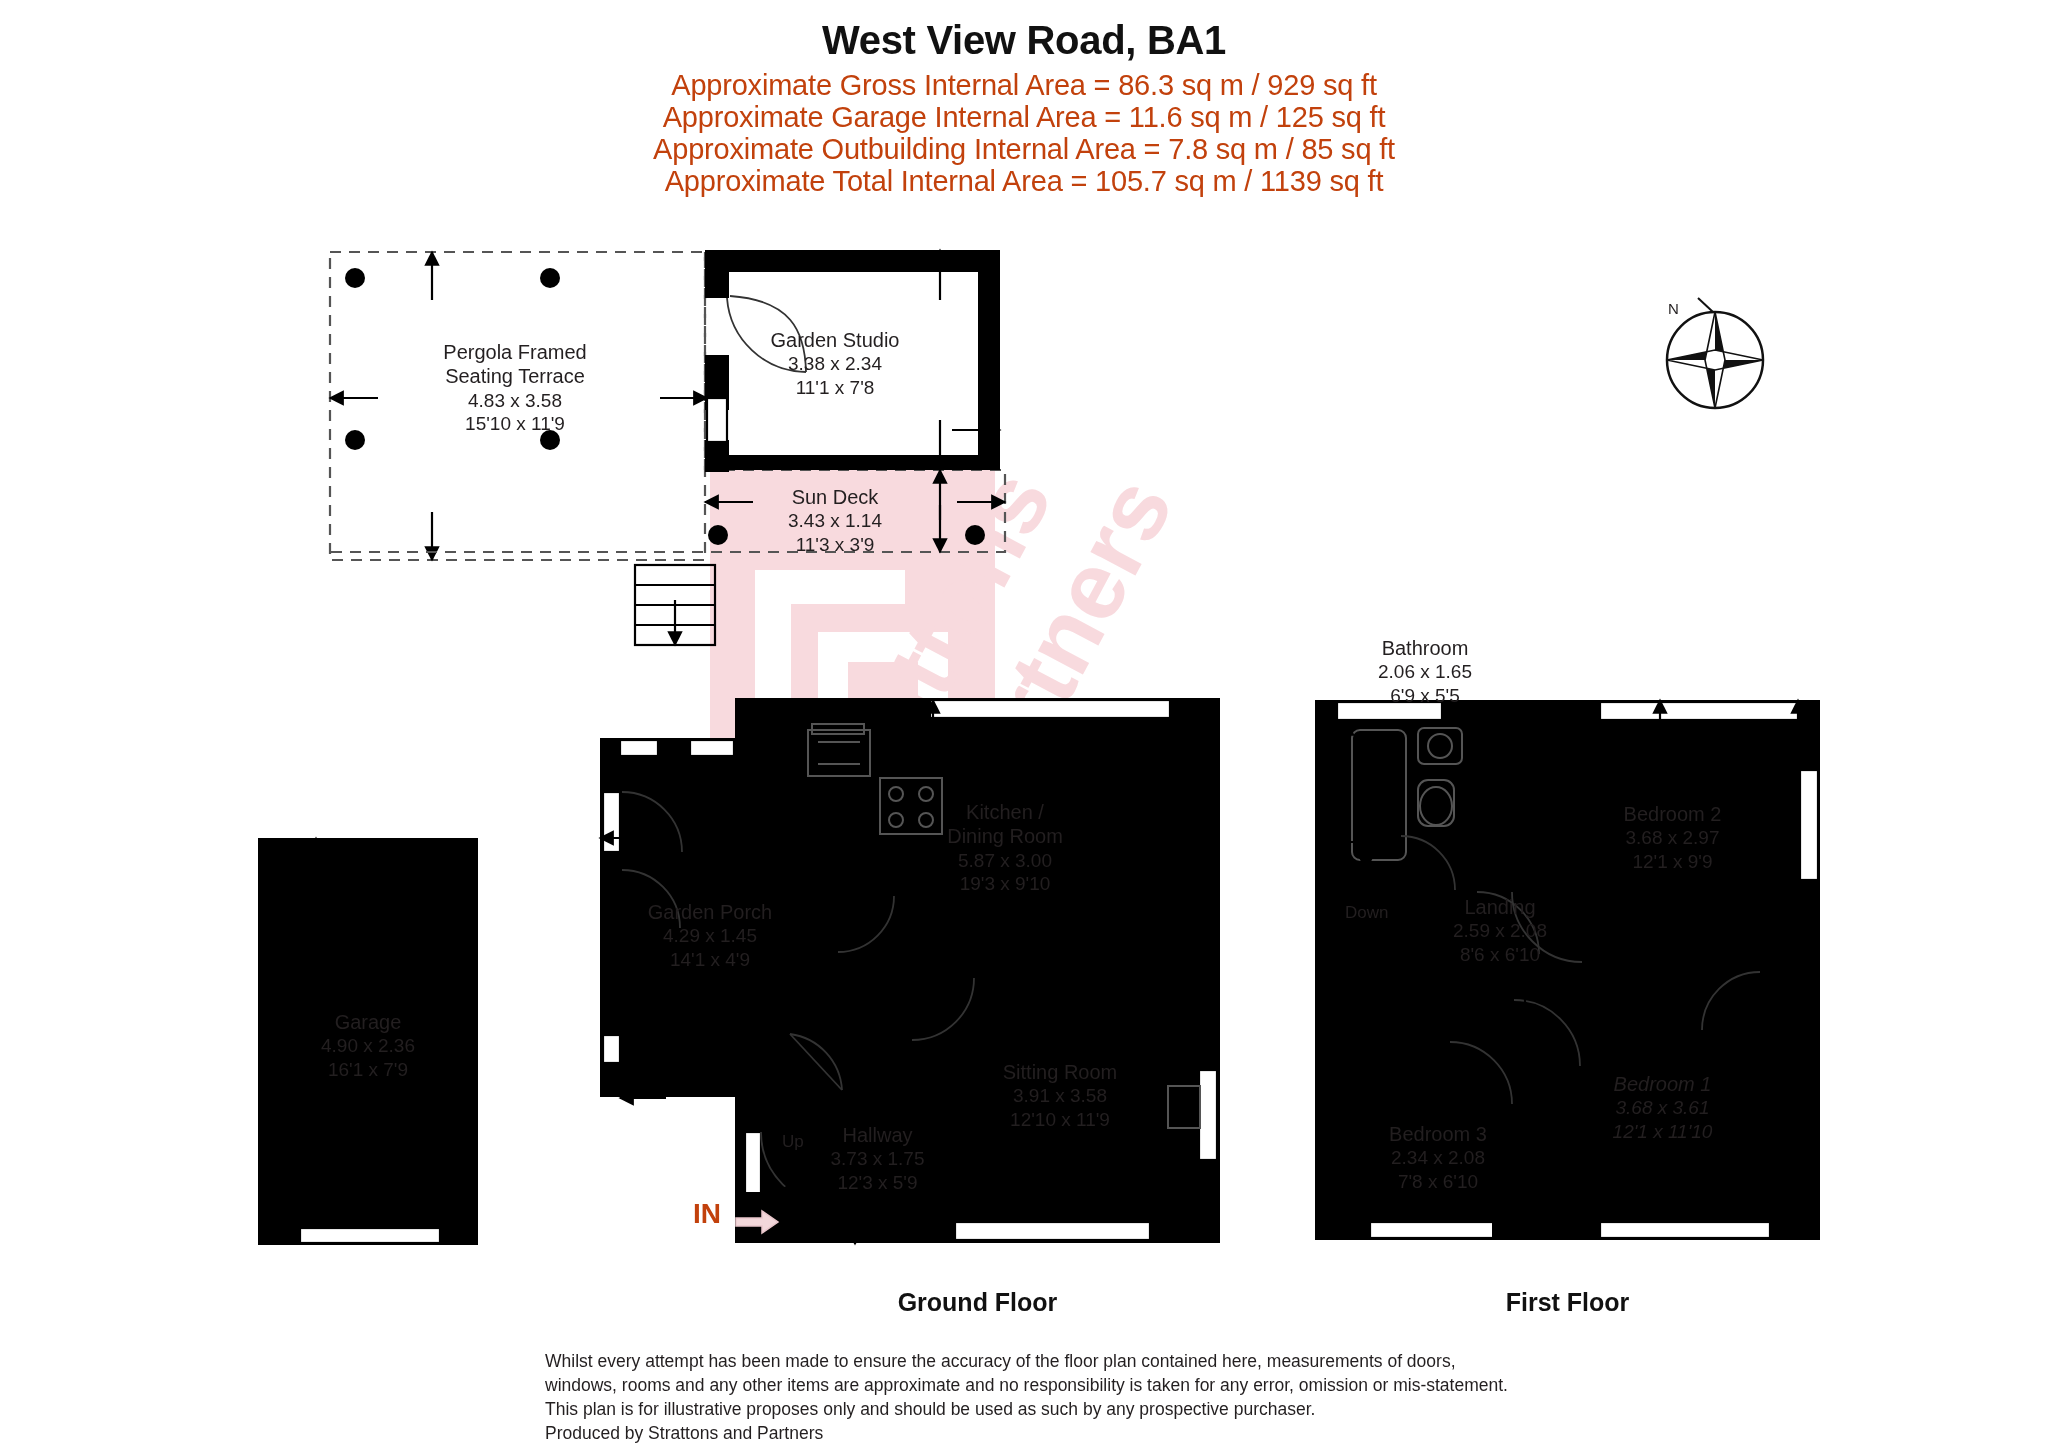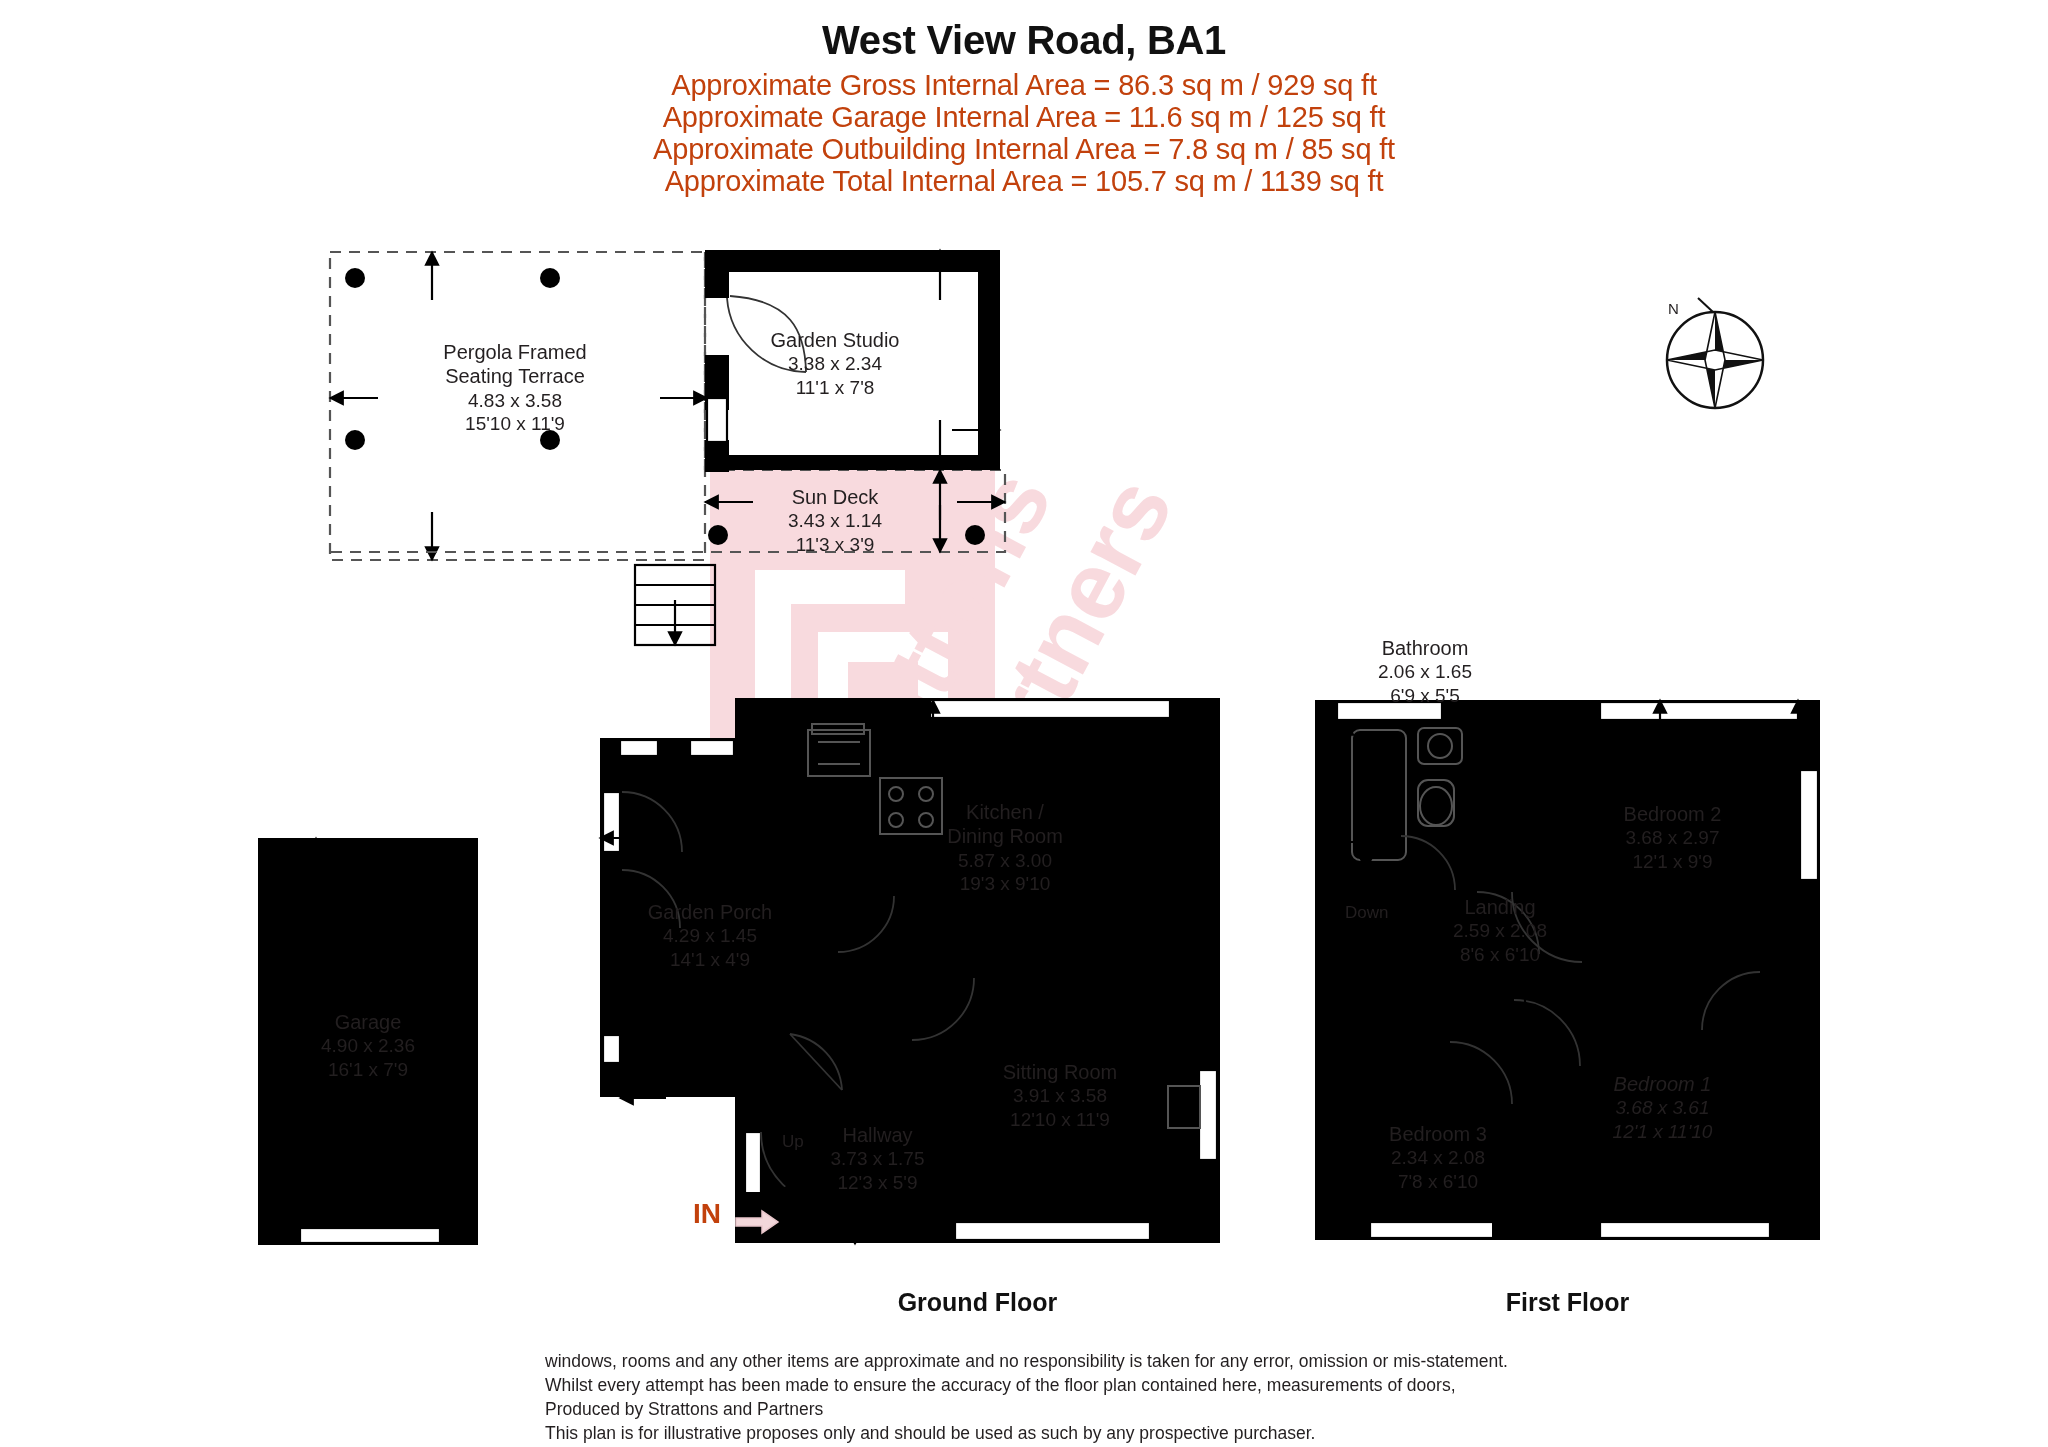--- a/index.html
+++ b/index.html
@@ -487,17 +487,17 @@
 
 <div class="mini-label" style="left:782px; top:1132px;">Up</div>
 <div class="mini-label" style="left:1345px; top:903px;">Down</div>
 <div id="in-label" style="left:693px; top:1198px;">IN</div>
 <div id="north-n" style="left:1668px; top:300px;">N</div>
 
 <div class="floor-title" style="left:735px; top:1288px; width:485px;">Ground Floor</div>
 <div class="floor-title" style="left:1315px; top:1288px; width:505px;">First Floor</div>
 
 <div id="disclaimer">
+  <div>Whilst every attempt has been made to ensure the accuracy of the floor plan contained here, measurements of doors,</div>
   <div>windows, rooms and any other items are approximate and no responsibility is taken for any error, omission or mis-statement.</div>
-  <div>Whilst every attempt has been made to ensure the accuracy of the floor plan contained here, measurements of doors,</div>
+  <div>This plan is for illustrative proposes only and should be used as such by any prospective purchaser.</div>
   <div>Produced by Strattons and Partners</div>
-  <div>This plan is for illustrative proposes only and should be used as such by any prospective purchaser.</div>
 </div>
 
 </body></html>

